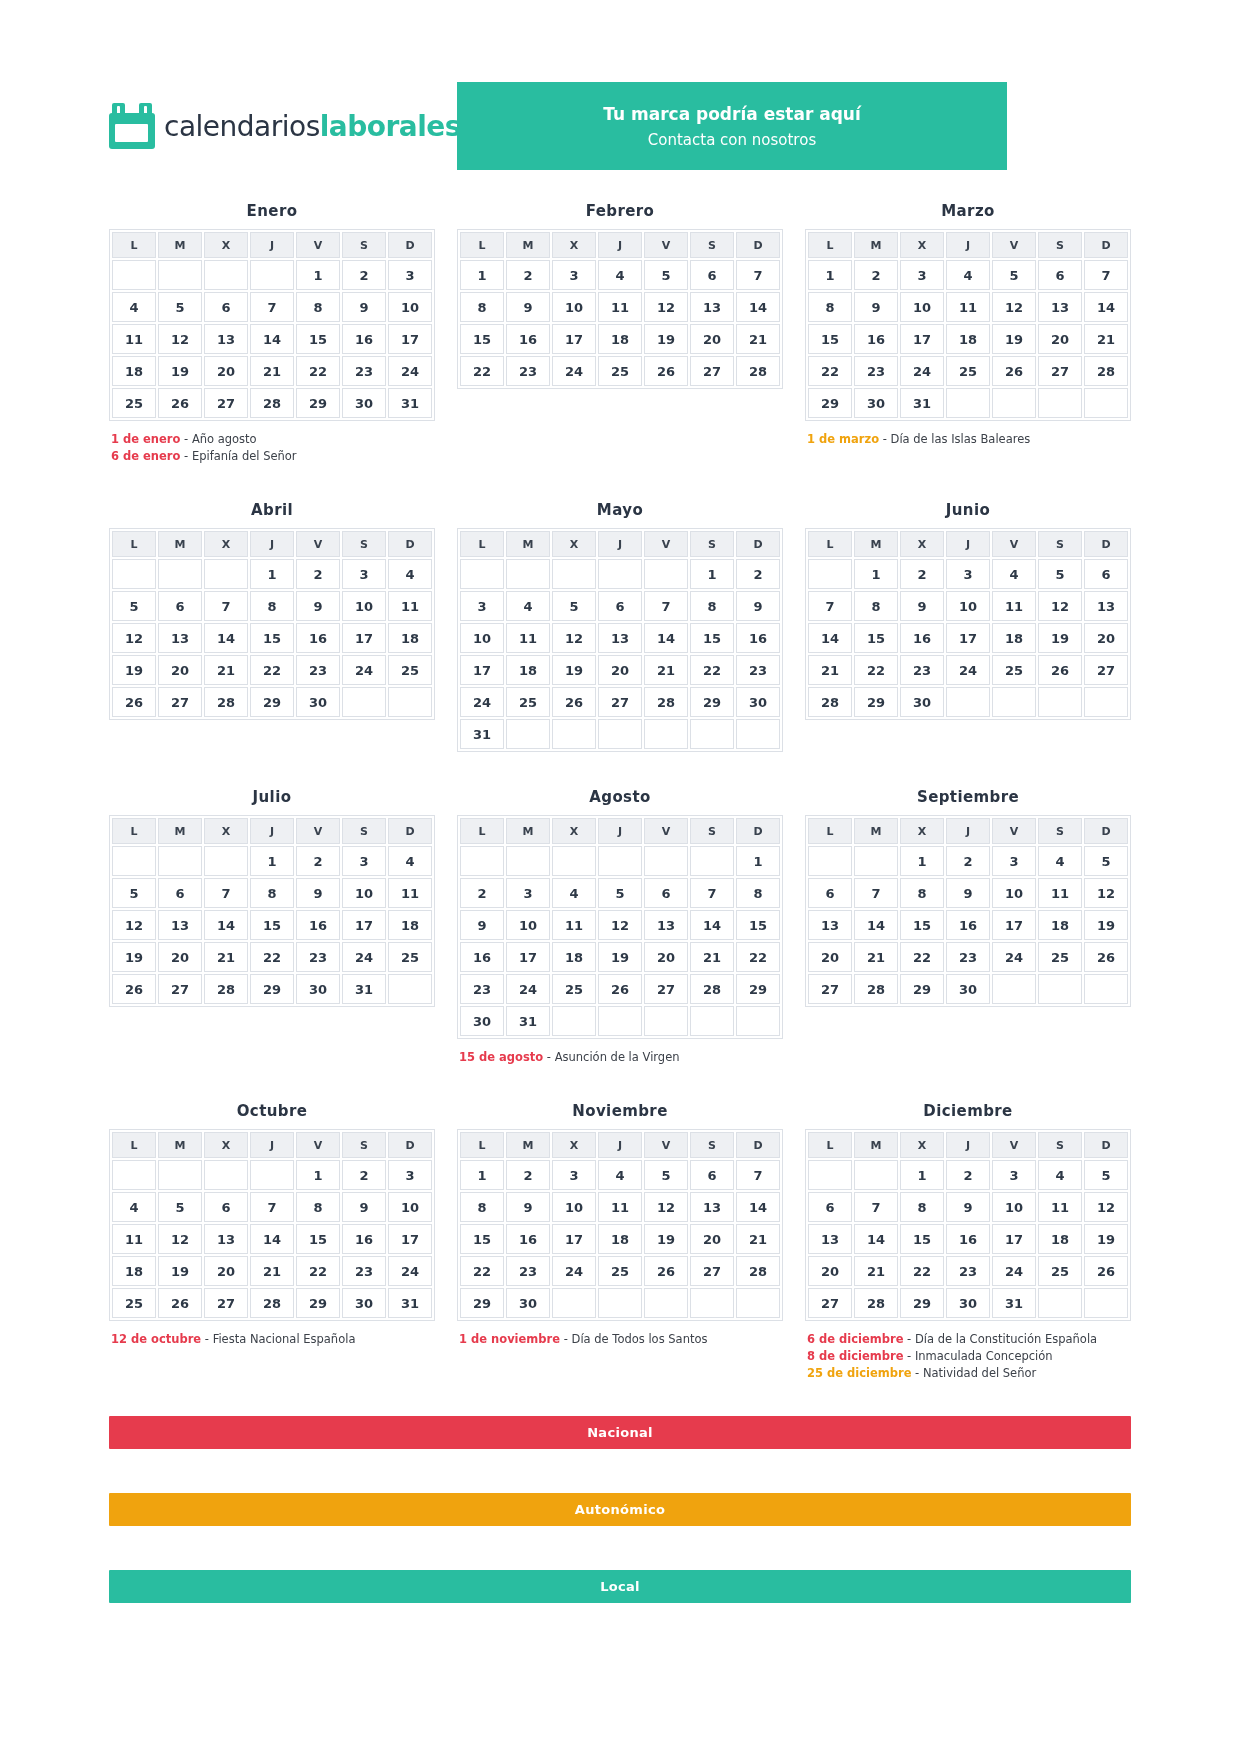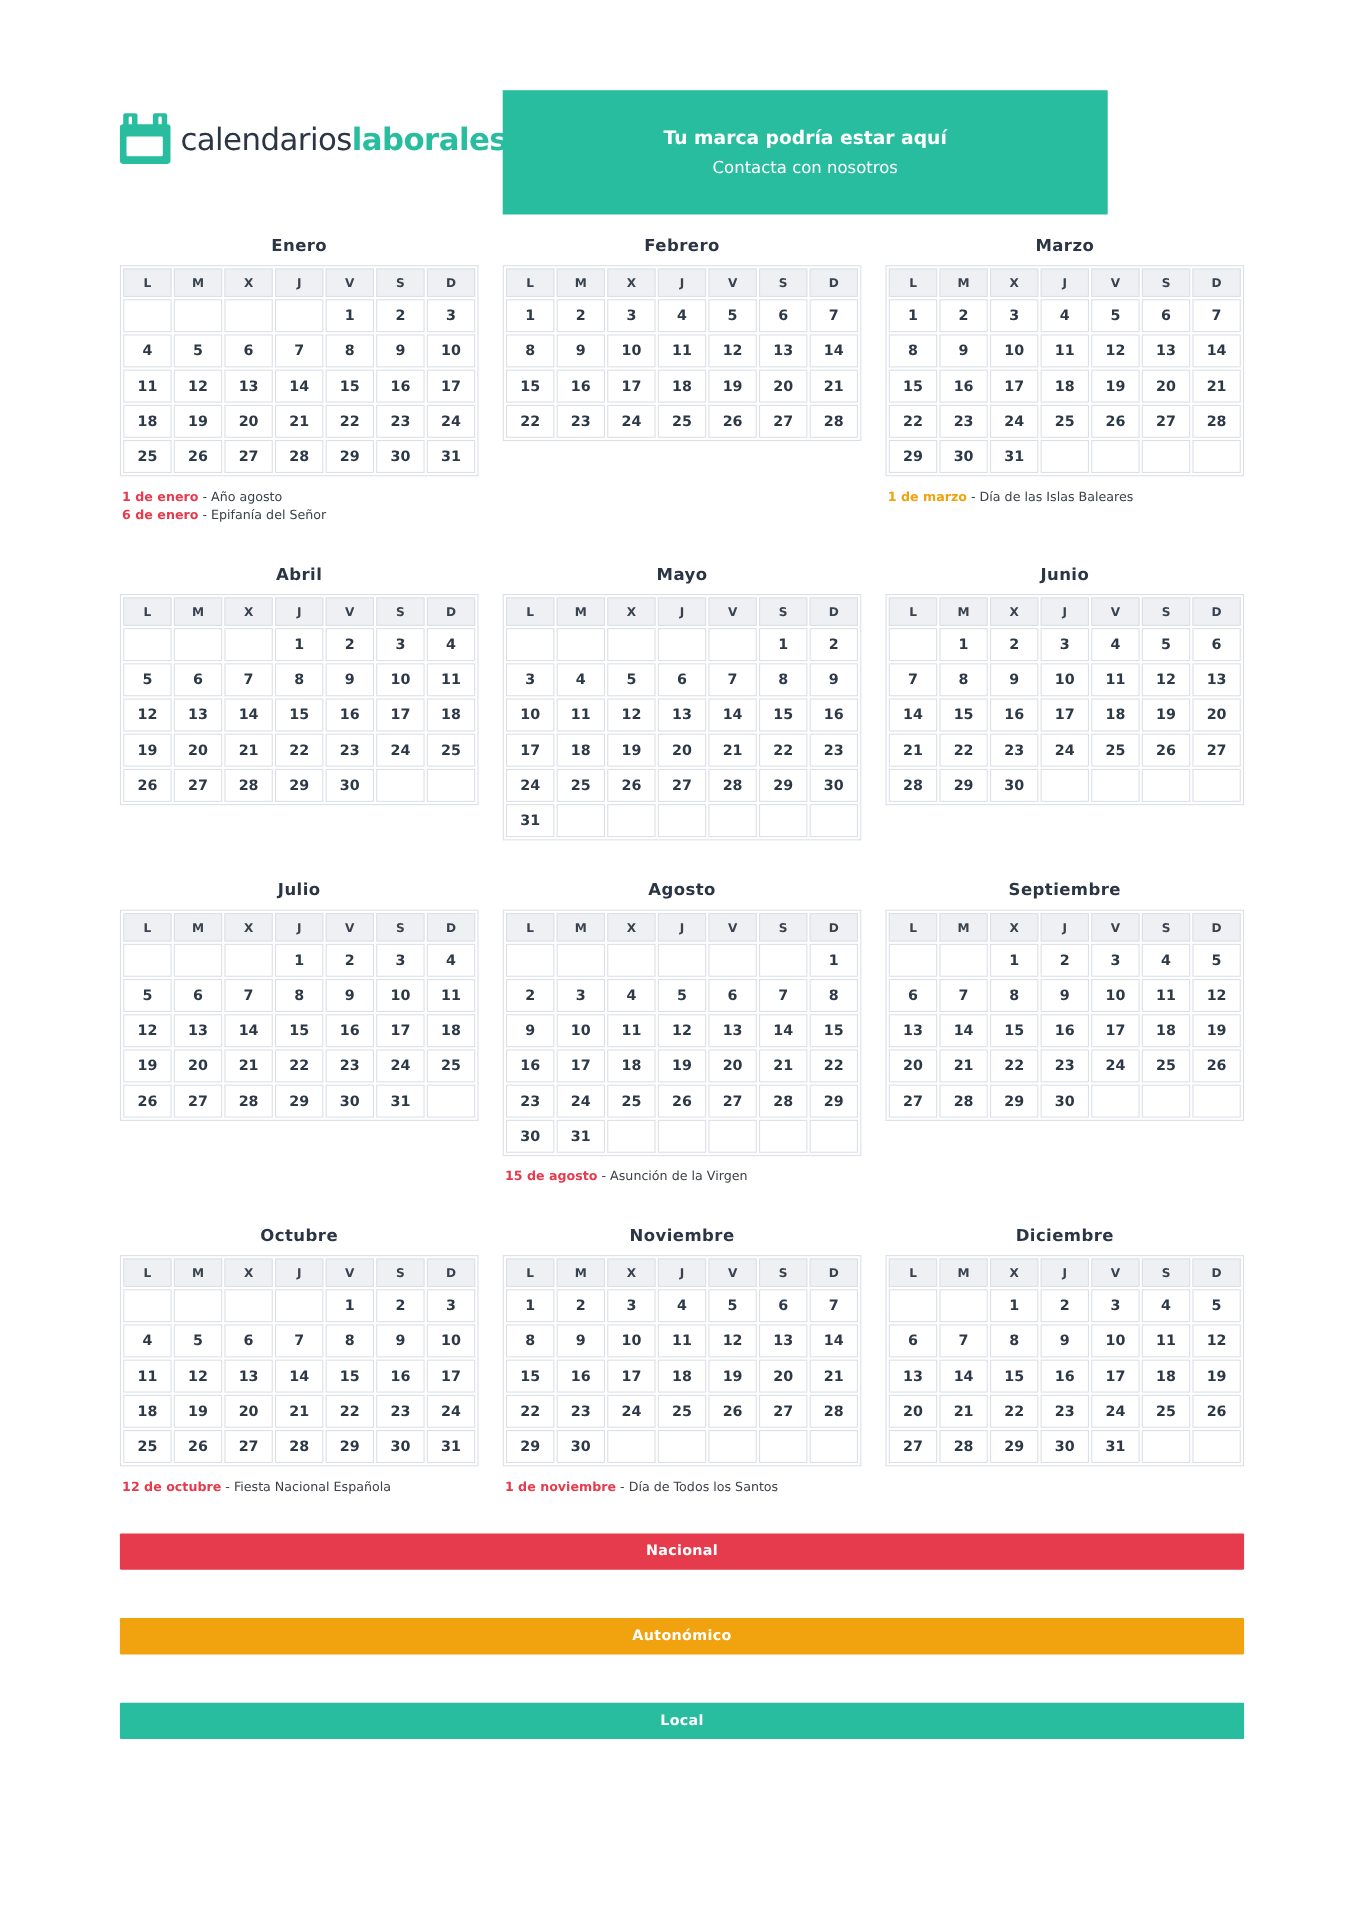--- a/index.html
+++ b/index.html
@@ -28,30 +28,30 @@
   .cal-icon .tab{position:absolute;top:0;width:13px;height:17px;background:var(--local);border-radius:2px;}
   .cal-icon .tab.l{left:3px}
   .cal-icon .tab.r{right:3px}
   .cal-icon .tab::after{content:"";position:absolute;left:5px;top:3px;width:3px;height:8px;background:#fff;border-radius:1px;}
   .cal-icon .body{position:absolute;top:10px;left:0;right:0;height:36px;background:var(--local);border-radius:3px;}
   .cal-icon .window{position:absolute;left:6px;top:21px;width:33px;height:18px;background:#fff;border-radius:1px;}
   .logo-text{font-size:28px;color:var(--navy);letter-spacing:-0.5px;white-space:nowrap;}
   .logo-bold{color:var(--local);font-weight:bold;}
   .logo-com{font-size:21px;}
 
-  .banner{position:absolute;left:348px;top:0;width:550px;height:113px;background:var(--local);
+  .banner{position:absolute;left:348px;top:0;width:550px;height:88px;background:var(--local);
     display:flex;flex-direction:column;justify-content:center;align-items:center;gap:7px;cursor:pointer;}
   .banner-line1{color:#fff;font-size:17px;font-weight:bold;}
   .banner-line2{color:#fff;font-size:15px;}
 
   
   .page-title{text-align:center;font-size:23px;font-weight:bold;color:var(--navy);margin:27px 0 0 0;}
 
   
-  .months{display:grid;grid-template-columns:repeat(3,326px);justify-content:space-between;row-gap:36px;margin-top:44px;align-items:start;}
+  .months{display:grid;grid-template-columns:repeat(3,326px);justify-content:space-between;row-gap:36px;margin-top:32px;align-items:start;}
   .month-title{text-align:center;font-size:15px;font-weight:bold;color:var(--navy);margin-bottom:9px;letter-spacing:.4px;}
   table.cal{width:326px;border-collapse:separate;border-spacing:2px;table-layout:fixed;border:1px solid var(--border);}
   table.cal th{height:22px;background:var(--headerbg);border:1px solid var(--border);font-size:11px;color:#39424e;font-weight:bold;}
   table.cal td{height:26px;border:1px solid var(--border);text-align:center;font-size:13px;font-weight:bold;color:var(--day);background:#fff;}
   td.sat{background:var(--sat);}
   td.sun{background:var(--sun);}
   td.hol-nacional{background:var(--nacional);color:#fff;border-color:var(--nacional);}
   td.hol-autonomico{background:var(--autonomico);color:#fff;border-color:var(--autonomico);}
 
   .notes{margin-top:10px;padding-left:2px;}
@@ -865,20 +865,25 @@
               <td class="cal-cell">27</td>
               <td class="cal-cell">28</td>
               <td class="cal-cell">29</td>
               <td class="cal-cell">30</td>
               <td class="cal-cell">31</td>
               <td class="cal-cell empty"></td>
               <td class="cal-cell empty"></td>
             </tr>
           </tbody>
         </table>
+        <div class="notes">
+          <div class="note"><span class="note-date note-nacional">6 de diciembre</span><span class="note-desc">Día de la Constitución Española</span></div>
+          <div class="note"><span class="note-date note-nacional">8 de diciembre</span><span class="note-desc">Inmaculada Concepción</span></div>
+          <div class="note"><span class="note-date note-autonomico">25 de diciembre</span><span class="note-desc">Natividad del Señor</span></div>
+        </div>
       </section>
     </div>
 
   <div class="legend">
     <button class="legend-btn btn-nacional">Nacional</button>
     <button class="legend-btn btn-autonomico">Autonómico</button>
     <button class="legend-btn btn-local">Local</button>
   </div>
 
 </div>

